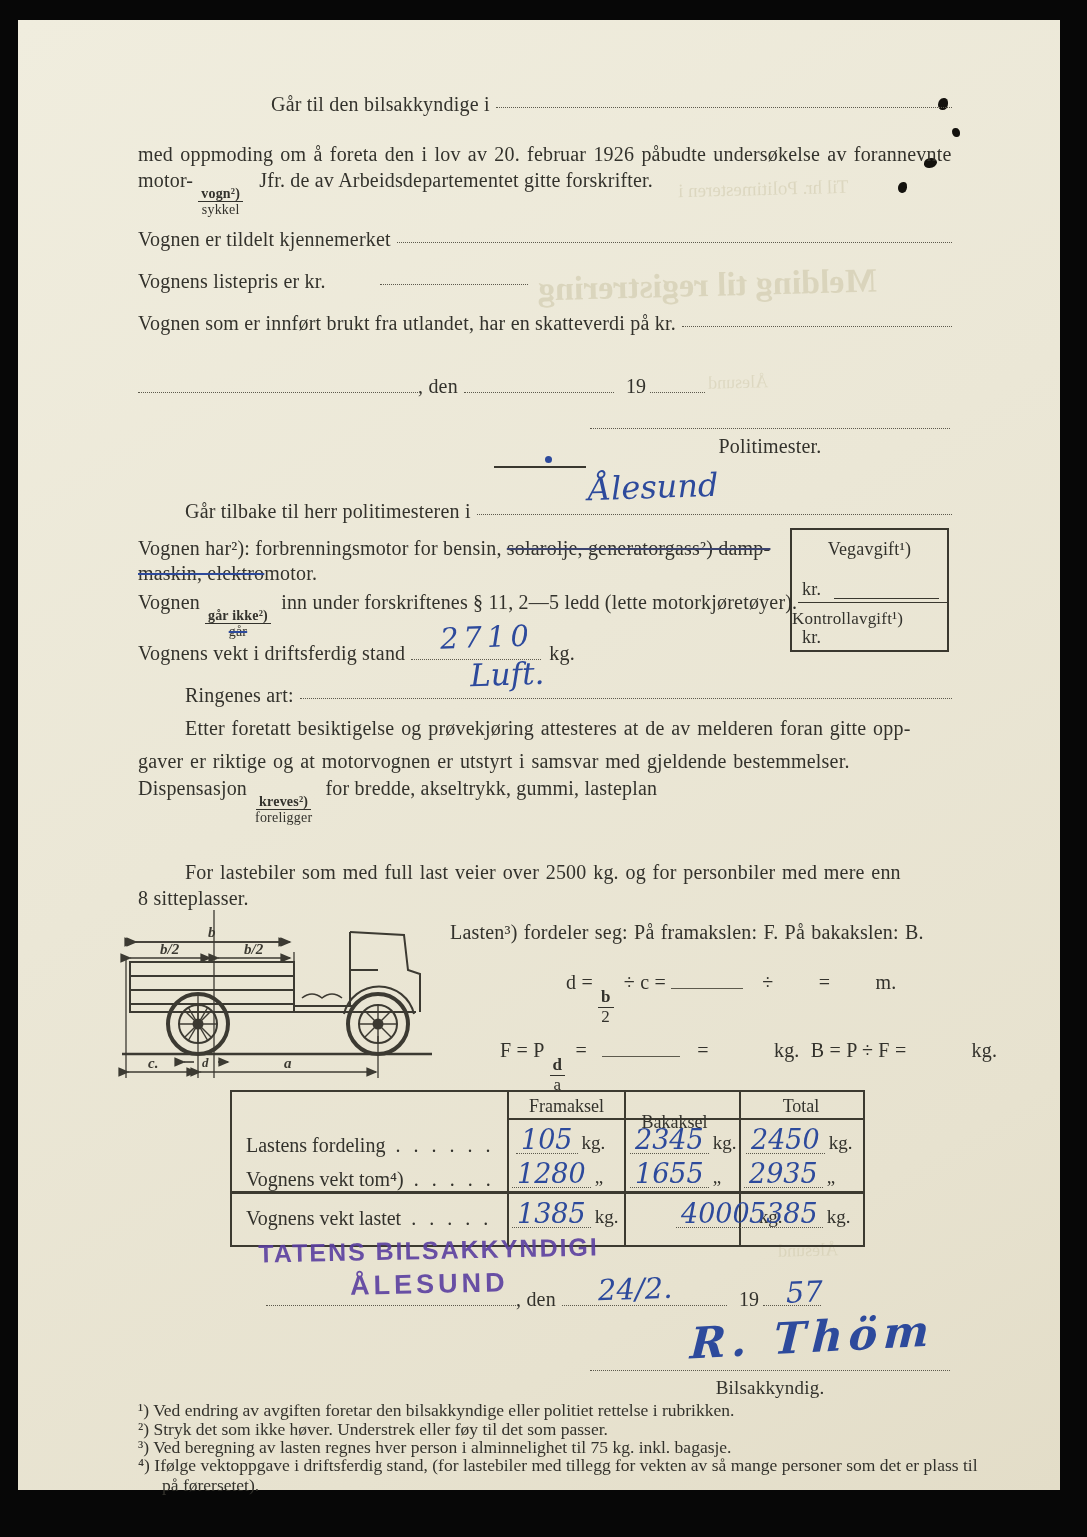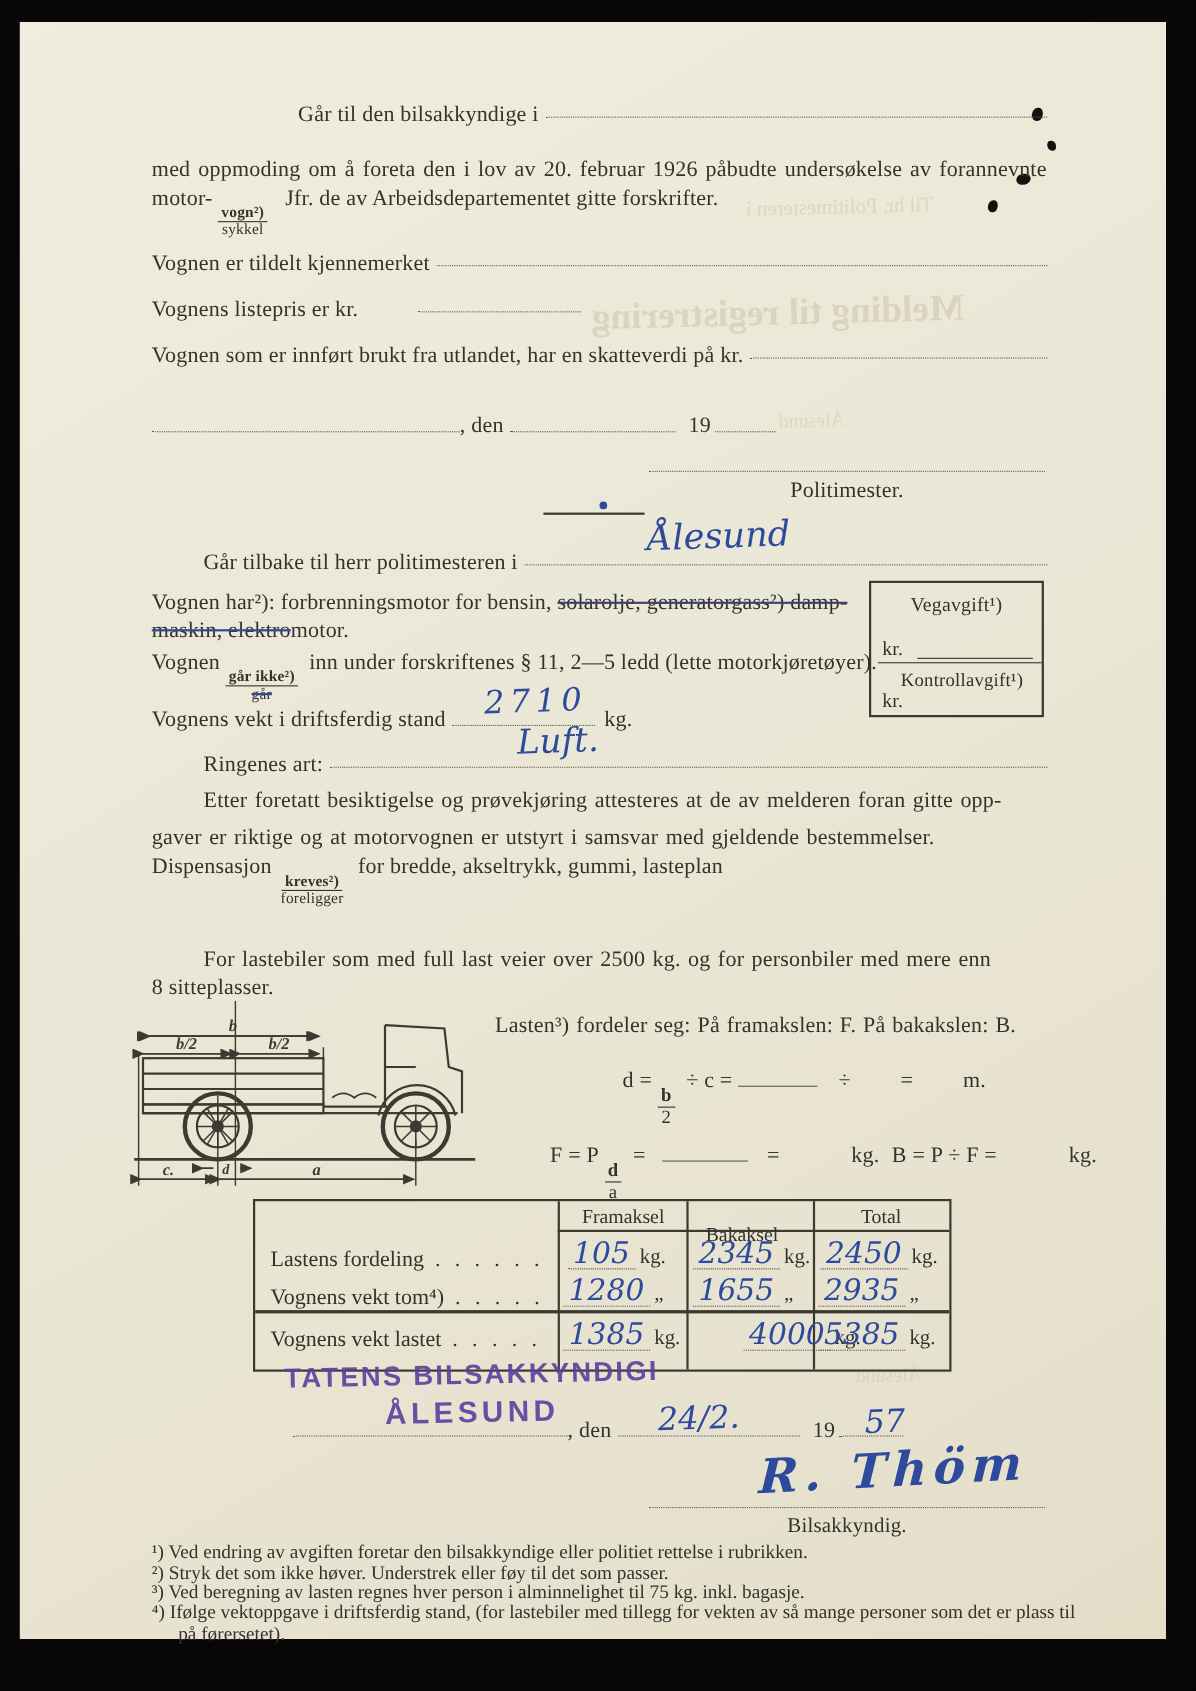--- a/index.html
+++ b/index.html
@@ -105,21 +105,21 @@
     </div>
     <div class="t" style="left:120px;top:541px;">
       <span class="strike-b">maskin, elektro</span><span>motor.</span>
     </div>
 
     <div class="box" style="left:772px;top:508px;width:155px;height:120px;">
       <div class="t" style="left:0;top:8px;width:155px;text-align:center;font-size:18px;position:absolute;">Vegavgift¹)</div>
       <div class="t" style="left:10px;top:48px;font-size:18px;position:absolute;">kr.</div>
       <div style="position:absolute;left:42px;top:68px;right:8px;border-bottom:1.4px solid #3a382f;"></div>
       <div style="position:absolute;left:6px;top:72px;right:0;border-bottom:1.6px solid #3a382f;"></div>
-      <div class="t" style="left:0;top:78px;width:165px;text-align:center;font-size:17px;position:absolute;">Kontrollavgift¹)</div>
+      <div class="t" style="left:0;top:78px;width:165px;font-size:17px;position:absolute;">Kontrollavgift¹)</div>
       <div class="t" style="left:10px;top:96px;font-size:18px;position:absolute;">kr.</div>
     </div>
 
     <div class="t" style="left:120px;top:570px;">
       <span>Vognen</span><span class="frac">
           <span class="ft">går ikke²)</span>
           <span class="fb strike-b">går</span>
         </span>
       <span>inn under forskriftenes § 11, 2—5 ledd (lette motorkjøretøyer).</span>
     </div>

